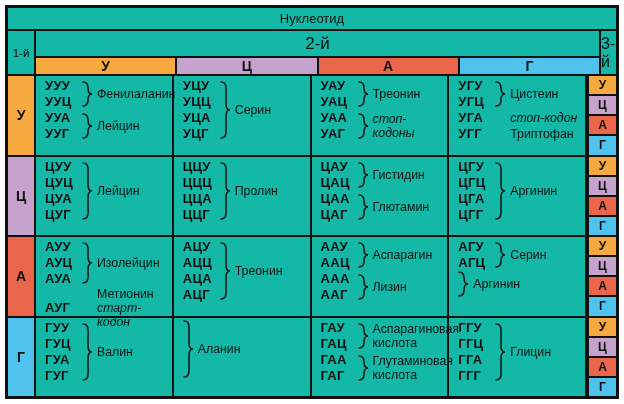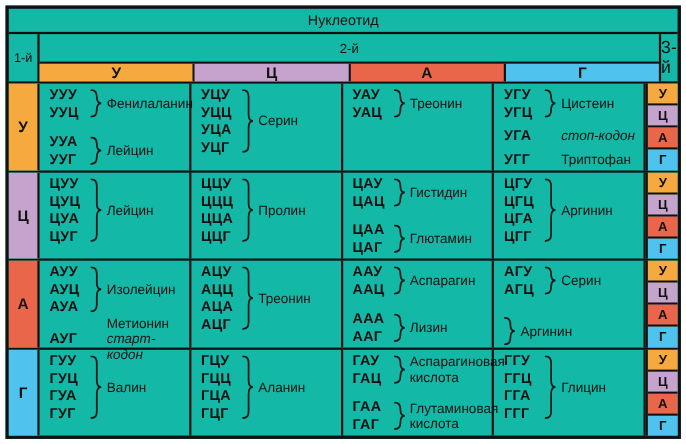--- a/index.html
+++ b/index.html
@@ -25,39 +25,39 @@
     width:28px;box-sizing:border-box;border-right:2px solid #111;
     display:flex;align-items:center;justify-content:center;font-size:11.5px;
   }
   .cell-3rd{
     width:17px;box-sizing:border-box;border-left:2px solid #111;
     display:flex;align-items:center;justify-content:center;font-size:16px;
   }
   .mid{flex:1;display:flex;flex-direction:column;min-width:0;}
   .second-label{
     height:30px;box-sizing:border-box;border-bottom:2px solid #111;
-    display:flex;align-items:center;justify-content:center;font-size:12px;
+    display:flex;align-items:center;justify-content:center;font-size:17px;
   }
   .col-heads{flex:1;display:flex;}
   .chead{
     flex:1;box-sizing:border-box;display:flex;align-items:center;justify-content:center;
     font-size:14px;font-weight:bold;
   }
   .chead:not(:last-child){border-right:2px solid #111;}
   .tbody{flex:1;display:flex;flex-direction:column;}
   .brow{flex:1;display:flex;box-sizing:border-box;min-height:0;}
   .brow:not(:last-child){border-bottom:2px solid #111;}
   .lband{
     width:28px;box-sizing:border-box;border-right:2px solid #111;
     display:flex;align-items:center;justify-content:center;
     font-size:14px;font-weight:bold;
   }
   .cell{
     flex:1;box-sizing:border-box;min-width:0;
-    display:flex;flex-direction:column;justify-content:space-between;
+    display:flex;flex-direction:column;justify-content:flex-start;
     padding:2px 2px 2px 9px;
   }
   .cell:not(:last-of-type){border-right:2px solid #111;}
   .rband{
     width:29px;box-sizing:border-box;border-left:2px solid #111;
     display:flex;flex-direction:column;
   }
   .mini{
     flex:1;display:flex;align-items:center;justify-content:center;
     font-size:12px;font-weight:bold;box-sizing:border-box;
@@ -151,20 +151,34 @@
               </div>
               <div class="bracecol">
                 <svg width="11" height="26" viewBox="0 0 11 26">
     <path d="M1,1 Q6,1 6,7 L6,7 Q6,13 10,13 Q6,13 6,19 L6,19 Q6,25 1,25" fill="none" stroke="#1a1a1a" stroke-width="1.6" stroke-linecap="round"></path>
                 </svg>
               </div>
               <div class="names">
                 <span class="nm">Треонин</span>
               </div>
             </div>
+            <div class="group">
+              <div class="codons">
+                <div class="codon">УАА</div>
+                <div class="codon">УАГ</div>
+              </div>
+              <div class="bracecol">
+                <svg width="11" height="26" viewBox="0 0 11 26">
+    <path d="M1,1 Q6,1 6,7 L6,7 Q6,13 10,13 Q6,13 6,19 L6,19 Q6,25 1,25" fill="none" stroke="#1a1a1a" stroke-width="1.6" stroke-linecap="round"></path>
+                </svg>
+              </div>
+              <div class="names">
+                <span class="nm italic">стоп-кодоны</span>
+              </div>
+            </div>
           </div>
           <div class="cell">
             <div class="group">
               <div class="codons">
                 <div class="codon">УГУ</div>
                 <div class="codon">УГЦ</div>
               </div>
               <div class="bracecol">
                 <svg width="11" height="26" viewBox="0 0 11 26">
     <path d="M1,1 Q6,1 6,7 L6,7 Q6,13 10,13 Q6,13 6,19 L6,19 Q6,25 1,25" fill="none" stroke="#1a1a1a" stroke-width="1.6" stroke-linecap="round"></path>
@@ -418,26 +432,20 @@
     <path d="M1,1 Q6,1 6,7 L6,23 Q6,29 10,29 Q6,29 6,35 L6,51 Q6,57 1,57" fill="none" stroke="#1a1a1a" stroke-width="1.6" stroke-linecap="round"></path>
                 </svg>
               </div>
               <div class="names">
                 <span class="nm">Валин</span>
               </div>
             </div>
           </div>
           <div class="cell">
             <div class="group">
-              <div class="codons">
-                <div class="codon">ГЦУ</div>
-                <div class="codon">ГЦЦ</div>
-                <div class="codon">ГЦА</div>
-                <div class="codon">ГЦГ</div>
-              </div>
               <div class="bracecol">
                 <svg width="11" height="58" viewBox="0 0 11 58">
     <path d="M1,1 Q6,1 6,7 L6,23 Q6,29 10,29 Q6,29 6,35 L6,51 Q6,57 1,57" fill="none" stroke="#1a1a1a" stroke-width="1.6" stroke-linecap="round"></path>
                 </svg>
               </div>
               <div class="names">
                 <span class="nm">Аланин</span>
               </div>
             </div>
           </div>

